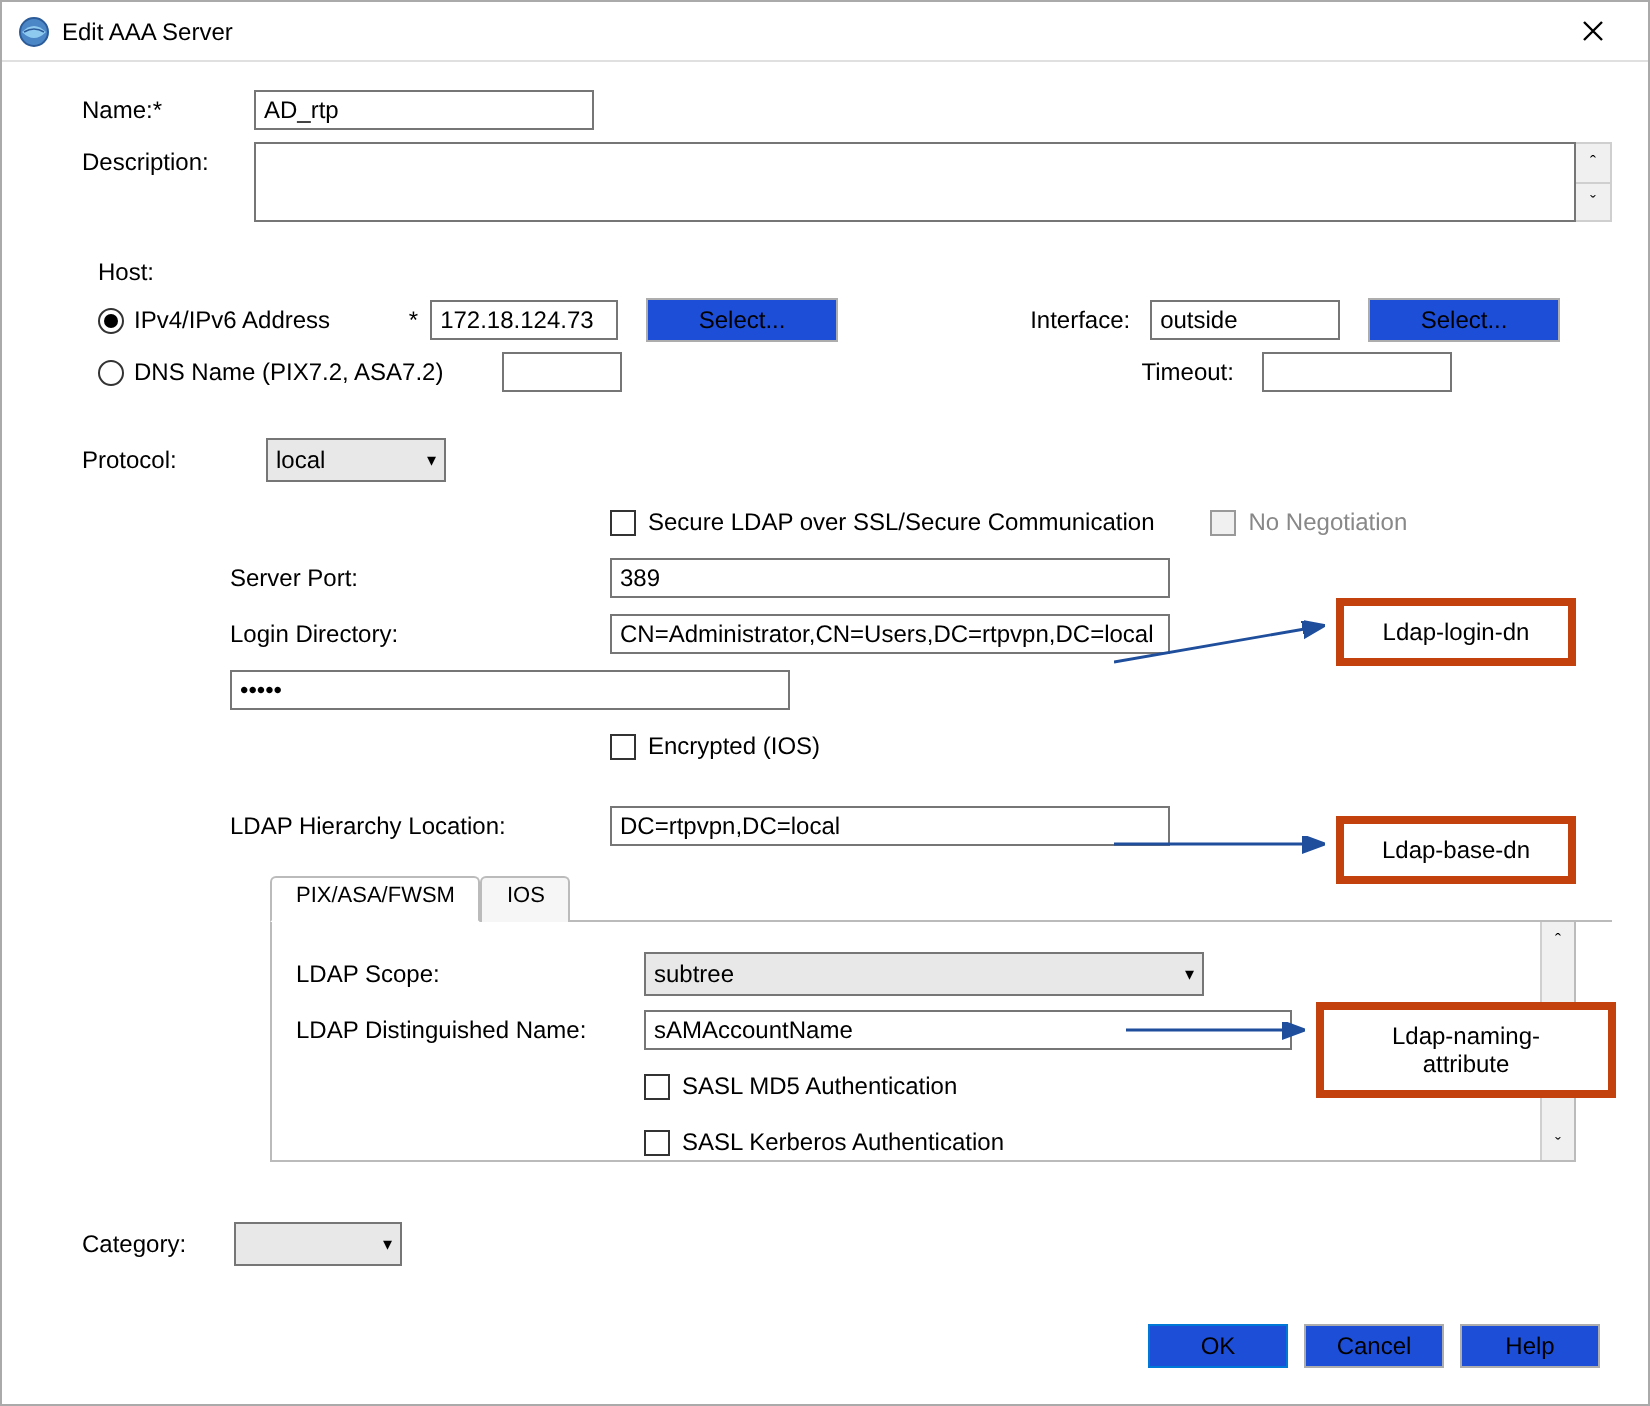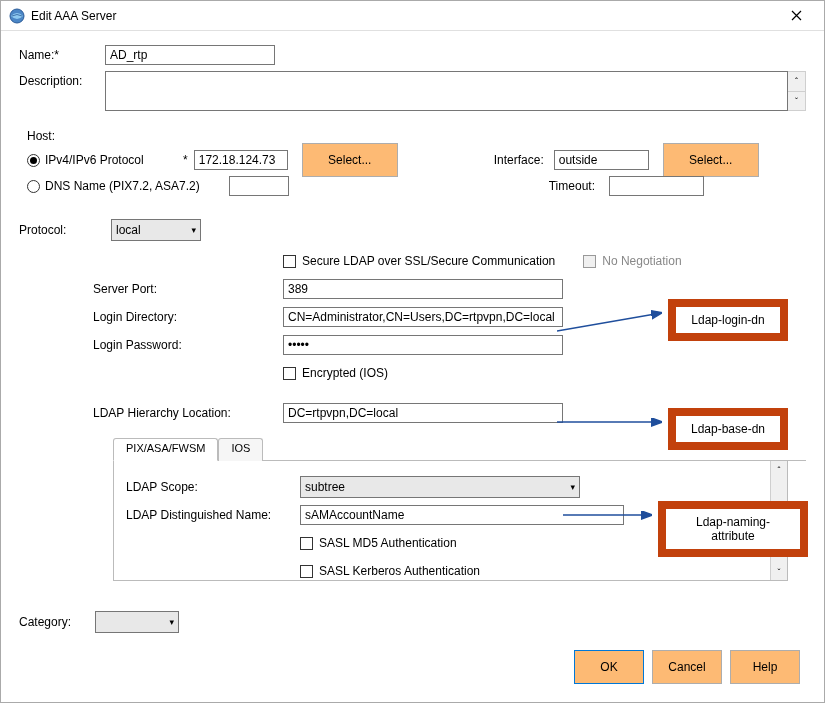--- a/index.html
+++ b/index.html
@@ -21,21 +21,21 @@
     padding: 0 8px;
     border-bottom: 1px solid #e0e0e0;
   }
   .titlebar .icon { width: 16px; height: 16px; margin-right: 6px; }
   .titlebar .title { flex: 1; font-size: 12px; }
   .titlebar .close {
     width: 40px; height: 28px;
     display: flex; align-items: center; justify-content: center;
     cursor: pointer;
   }
-  .content { padding: 14px 18px 10px 18px; }
+  .content { padding: 14px 18px 10px 18px; margin-left: 22px; }
   .row { display: flex; align-items: center; margin-bottom: 6px; }
   .label { width: 86px; text-align: left; }
   .input {
     border: 1px solid #767676;
     height: 20px;
     padding: 0 4px;
     font-size: 12px;
     background: #fff;
   }
   .textarea {
@@ -64,23 +64,23 @@
   .radio-group { display: flex; align-items: center; height: 26px; }
   .radio {
     width: 13px; height: 13px; border: 1px solid #333; border-radius: 50%;
     display: inline-flex; align-items: center; justify-content: center;
     margin-right: 5px; cursor: pointer; background: #fff;
   }
   .radio.checked::after {
     content: ""; width: 7px; height: 7px; background: #000; border-radius: 50%;
   }
   .btn {
-    height: 34px;
+    height: 22px;
     padding: 0 12px;
-    background: #fdba74;
+    background: #1d4ed8;
     border: 1px solid #adadad;
     font-size: 12px;
     cursor: pointer;
     display: inline-flex; align-items: center; justify-content: center;
   }
   .btn.primary { border: 1px solid #0078d7; }
   .select {
     height: 22px;
     border: 1px solid #767676;
     background: #e8e8e8;
@@ -130,21 +130,21 @@
   .tab-scroll {
     position: absolute;
     right: 0; top: 0; bottom: 0;
     width: 17px;
     background: #f0f0f0;
     border-left: 1px solid #cfcfcf;
     display: flex; flex-direction: column; justify-content: space-between;
   }
   .tab-scroll div { height: 17px; display:flex; align-items:center; justify-content:center; font-size:9px; cursor:pointer; }
   .annot {
-    border: 8px solid #c2410c;
+    border: 4px solid #c2410c;
     padding: 6px 14px;
     background: #fff;
     position: absolute;
     font-size: 12px;
     text-align: center;
   }
   .arrow {
     position: absolute;
     stroke: #1f4e9c;
     fill: #1f4e9c;
@@ -191,21 +191,21 @@
       <div>ˆ</div>
       <div>ˇ</div>
     </div>
   </div>
 
   <div class="section-host">
     <div>Host:</div>
 
     <div class="radio-group" style="margin-top:4px">
       <span class="radio checked"></span>
-      <span>IPv4/IPv6 Protocol</span>
+      <span>IPv4/IPv6 Address</span>
       <span style="width:50px; text-align:right; padding-right:6px">*</span>
       <input class="input" style="width: 94px;" value="172.18.124.73">
       <span style="width:14px"></span>
       <button class="btn" style="width:96px">Select...</button>
 
       <span style="width:96px"></span>
       <span style="width:60px">Interface:</span>
       <input class="input" style="width: 95px;" value="outside">
       <span style="width:14px"></span>
       <button class="btn" style="width:96px">Select...</button>
@@ -245,21 +245,20 @@
       <div class="ldap-label">Server Port:</div>
       <input class="input" style="width: 280px;" value="389">
     </div>
 
     <div class="ldap-row">
       <div class="ldap-label">Login Directory:</div>
       <input class="input" style="width: 280px;" value="CN=Administrator,CN=Users,DC=rtpvpn,DC=local">
     </div>
 
     <div class="ldap-row">
-      <div class="ldap-label">Login Password:</div>
       <input class="input" style="width: 280px;" value="•••••">
     </div>
 
     <div class="ldap-row">
       <div class="ldap-label"></div>
       <span class="checkbox"></span>
       <span>Encrypted (IOS)</span>
     </div>
 
     <div class="ldap-row" style="margin-top:12px">

